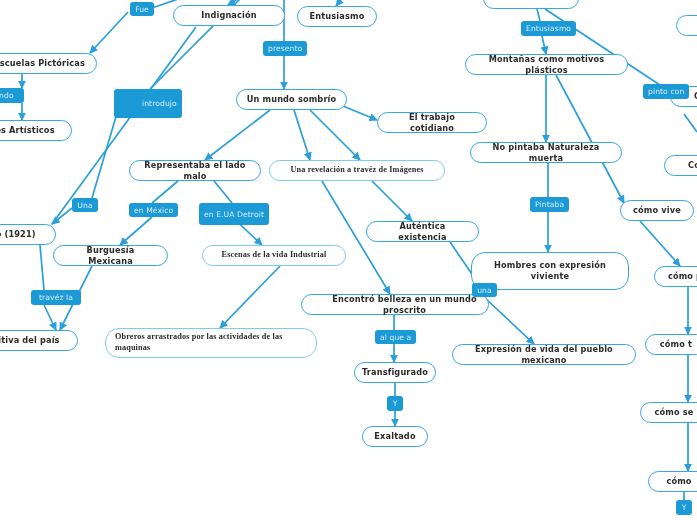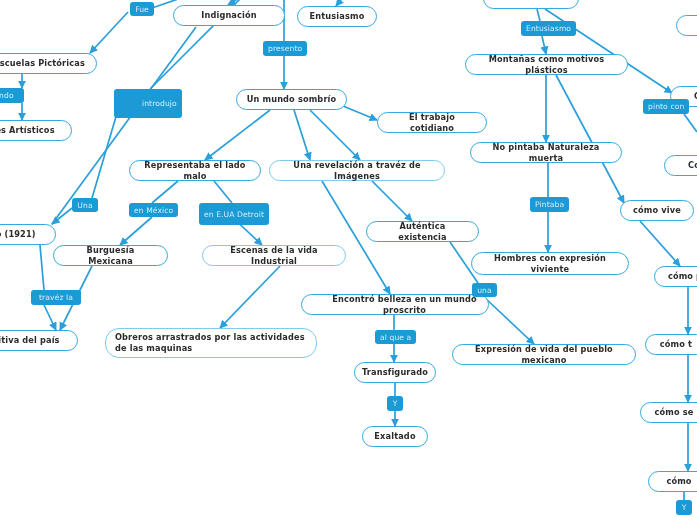--- a/index.html
+++ b/index.html
@@ -40,20 +40,21 @@
     line-height: 1.32;
     padding: 2px 9px;
     z-index: 3;
   }
   .node.leftpad {
     justify-content: flex-start;
     text-align: left;
   }
   .node.softborder {
     border-color: #7ecbee;
+    font-family: Liberation Serif, serif;
   }
   .label {
     position: absolute;
     box-sizing: border-box;
     background: #1b9ad6;
     color: #d6edf8;
     border-radius: 3px;
     font-size: 7.6px;
     font-weight: normal;
     letter-spacing: 0.1px;
@@ -175,21 +176,21 @@
       </div>
       <div class="node" style="left: 362px; top: 426px; width: 66px; height: 21px;">
         <span>Exaltado</span>
       </div>
       <div class="node" style="left: 465px; top: 54px; width: 163px; height: 21px;">
         <span>Montañas como motivos plásticos</span>
       </div>
       <div class="node" style="left: 470px; top: 142px; width: 152px; height: 21px;">
         <span>No pintaba Naturaleza muerta</span>
       </div>
-      <div class="node" style="left: 471px; top: 252px; width: 158px; height: 23px;">
+      <div class="node" style="left: 471px; top: 252px; width: 158px; height: 38px;">
         <span>Hombres con expresión viviente</span>
       </div>
       <div class="node" style="left: 452px; top: 344px; width: 184px; height: 21px;">
         <span>Expresión de vida del pueblo mexicano</span>
       </div>
       <div class="node" style="left: 483px; top: -12px; width: 96px; height: 21px;">
         <span></span>
       </div>
       <div class="node" style="left: 676px; top: 15px; width: 60px; height: 21px;">
         <span></span>
@@ -246,21 +247,21 @@
       </div>
       <div class="label" style="left: 387px; top: 396px; min-width: 16px; height: 15px;">
         <span>Y</span>
       </div>
       <div class="label" style="left: 521px; top: 21px; min-width: 42px; height: 15px;">
         <span>Entusiasmo</span>
       </div>
       <div class="label" style="left: 530px; top: 197px; min-width: 36px; height: 15px;">
         <span>Pintaba</span>
       </div>
-      <div class="label" style="left: 643px; top: 99px; min-width: 46px; height: 15px;">
+      <div class="label" style="left: 643px; top: 84px; min-width: 46px; height: 15px;">
         <span>pinto con</span>
       </div>
       <div class="label" style="left: -16px; top: 88px; min-width: 40px; height: 15px;">
         <span>ando</span>
       </div>
       <div class="label" style="left: 676px; top: 500px; min-width: 16px; height: 15px;">
         <span>Y</span>
       </div>
     </div>
 </div>

